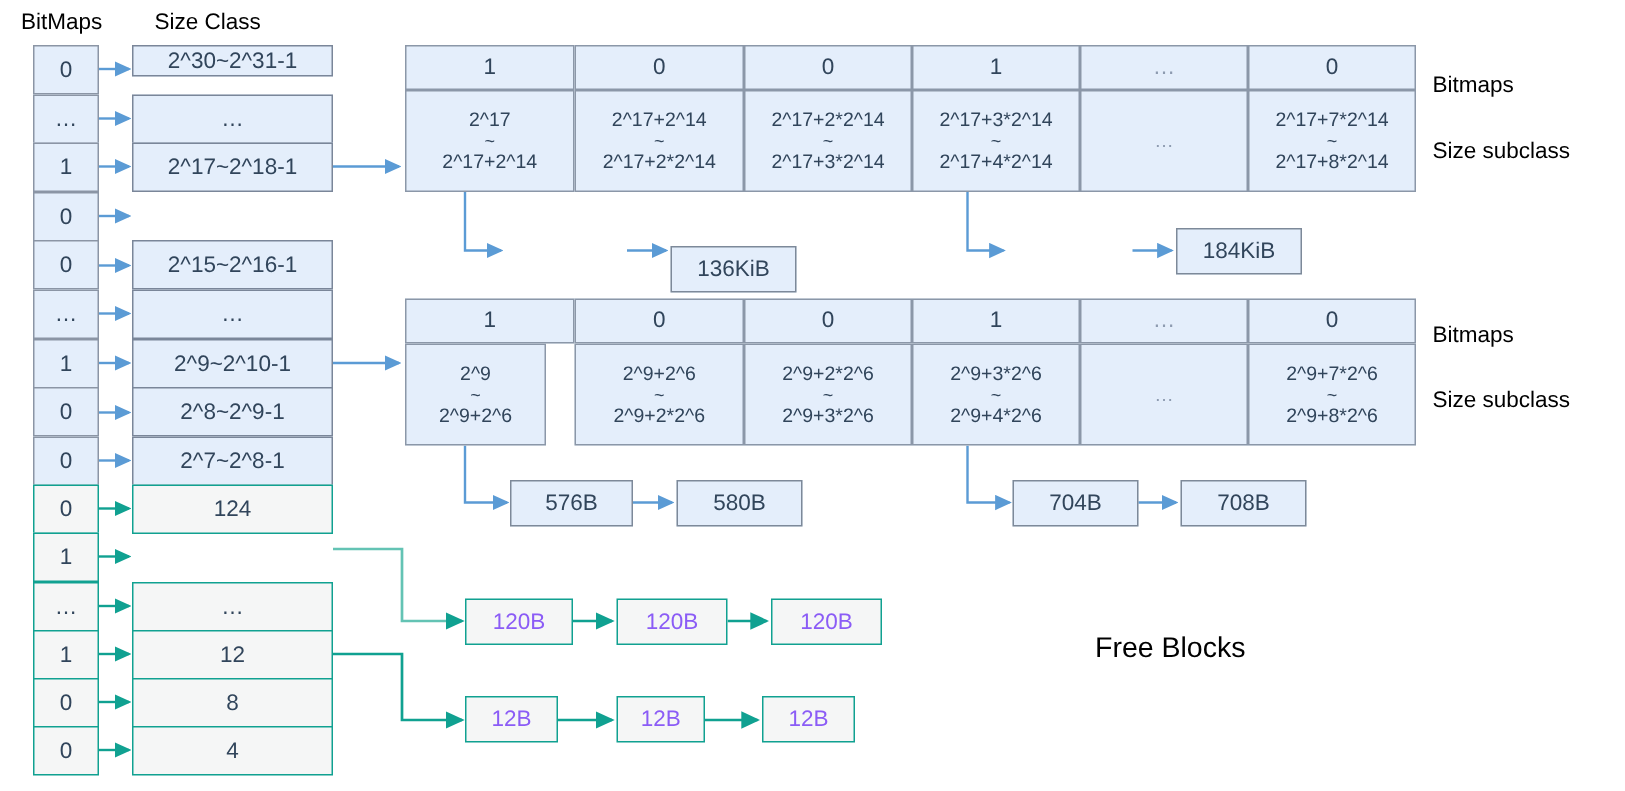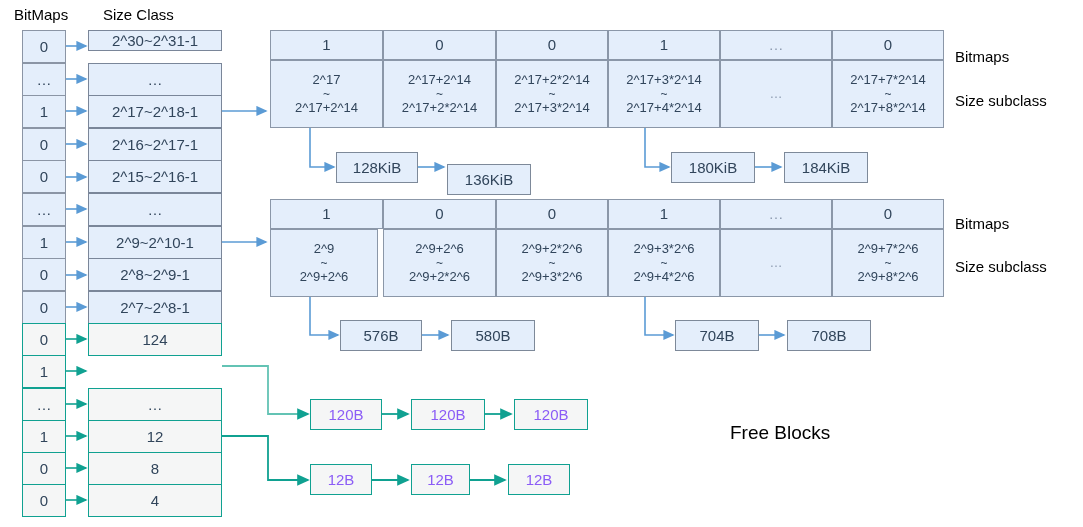--- a/index.html
+++ b/index.html
@@ -162,21 +162,20 @@
   <div class="cell green" style="left:22px;top:323px;width:44px;height:33px;">0</div>
   <div class="cell green" style="left:22px;top:355px;width:44px;height:33px;">1</div>
   <div class="cell green" style="left:22px;top:388px;width:44px;height:33px;">…</div>
   <div class="cell green" style="left:22px;top:420px;width:44px;height:33px;">1</div>
   <div class="cell green" style="left:22px;top:452px;width:44px;height:33px;">0</div>
   <div class="cell green" style="left:22px;top:484px;width:44px;height:33px;">0</div>
 
   <div class="cell blue" style="left:88px;top:30px;width:134px;height:21px;">2^30~2^31-1</div>
   <div class="cell blue" style="left:88px;top:63px;width:134px;height:33px;">…</div>
   <div class="cell blue" style="left:88px;top:95px;width:134px;height:33px;">2^17~2^18-1</div>
-  <div class="cell blue" style="left:88px;top:128px;width:134px;height:33px;">2^16~2^17-1</div>
   <div class="cell blue" style="left:88px;top:160px;width:134px;height:33px;">2^15~2^16-1</div>
   <div class="cell blue" style="left:88px;top:193px;width:134px;height:33px;">…</div>
   <div class="cell blue" style="left:88px;top:226px;width:134px;height:33px;">2^9~2^10-1</div>
   <div class="cell blue" style="left:88px;top:258px;width:134px;height:33px;">2^8~2^9-1</div>
   <div class="cell blue" style="left:88px;top:291px;width:134px;height:33px;">2^7~2^8-1</div>
   <div class="cell green" style="left:88px;top:323px;width:134px;height:33px;">124</div>
   <div class="cell green" style="left:88px;top:355px;width:134px;height:33px;margin-top:42px;">120</div>
   <div class="cell green" style="left:88px;top:388px;width:134px;height:33px;">…</div>
   <div class="cell green" style="left:88px;top:420px;width:134px;height:33px;">12</div>
   <div class="cell green" style="left:88px;top:452px;width:134px;height:33px;">8</div>
@@ -214,33 +213,31 @@
   </div>
   <div class="tcell" style="left:832px;top:60px;width:112px;height:68px;">
     <span>2^17+7*2^14</span>
     <span class="tilde">~</span>
     <span>2^17+8*2^14</span>
   </div>
 
   <div class="lbl" style="left:955px;top:48px;">Bitmaps</div>
   <div class="lbl" style="left:955px;top:92px;">Size subclass</div>
 
-  <div class="fb blue" style="left:336px;top:152px;width:82px;height:31px;">128KiB</div>
   <div class="fb blue" style="left:447px;top:164px;width:84px;height:31px;">136KiB</div>
-  <div class="fb blue" style="left:671px;top:152px;width:84px;height:31px;">180KiB</div>
   <div class="fb blue" style="left:784px;top:152px;width:84px;height:31px;">184KiB</div>
 
   <div class="tcell bits" style="left:270px;top:199px;width:113px;height:30px;">1</div>
   <div class="tcell bits" style="left:383px;top:199px;width:113px;height:30px;">0</div>
   <div class="tcell bits" style="left:496px;top:199px;width:112px;height:30px;">0</div>
   <div class="tcell bits" style="left:608px;top:199px;width:112px;height:30px;">1</div>
   <div class="tcell bits dots" style="left:720px;top:199px;width:112px;height:30px;">…</div>
   <div class="tcell bits" style="left:832px;top:199px;width:112px;height:30px;">0</div>
 
-  <div class="tcell" style="left:270px;top:229px;width:108px;height:68px;">
+  <div class="tcell" style="left:270px;top:229px;width:94px;height:68px;">
     <span>2^9</span>
     <span class="tilde">~</span>
     <span>2^9+2^6</span>
   </div>
   <div class="tcell" style="left:383px;top:229px;width:113px;height:68px;">
     <span>2^9+2^6</span>
     <span class="tilde">~</span>
     <span>2^9+2*2^6</span>
   </div>
   <div class="tcell" style="left:496px;top:229px;width:112px;height:68px;">

